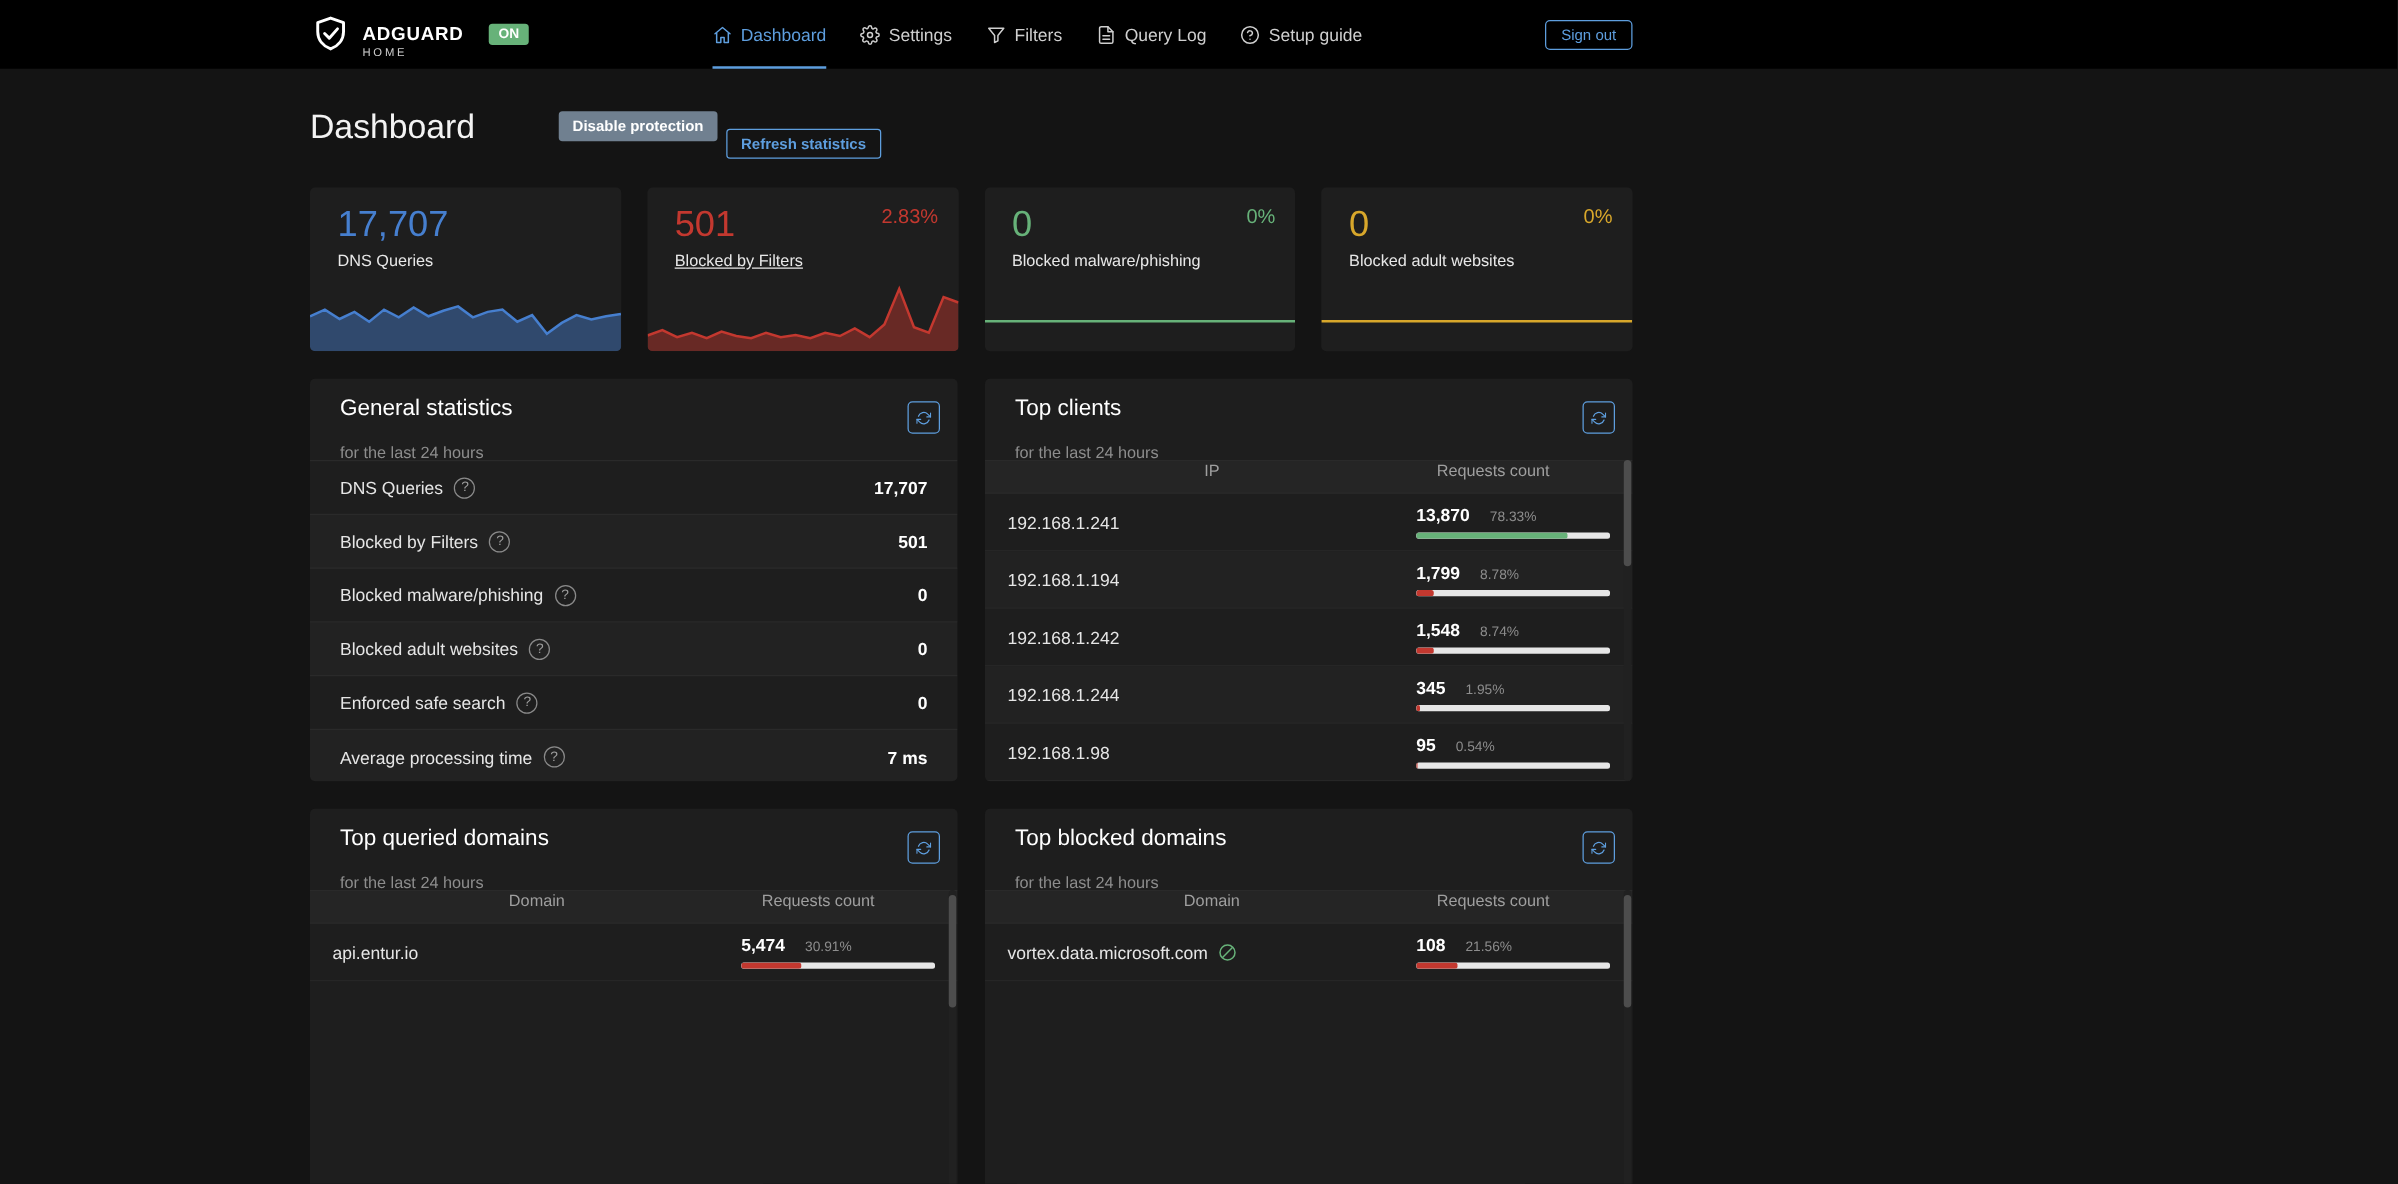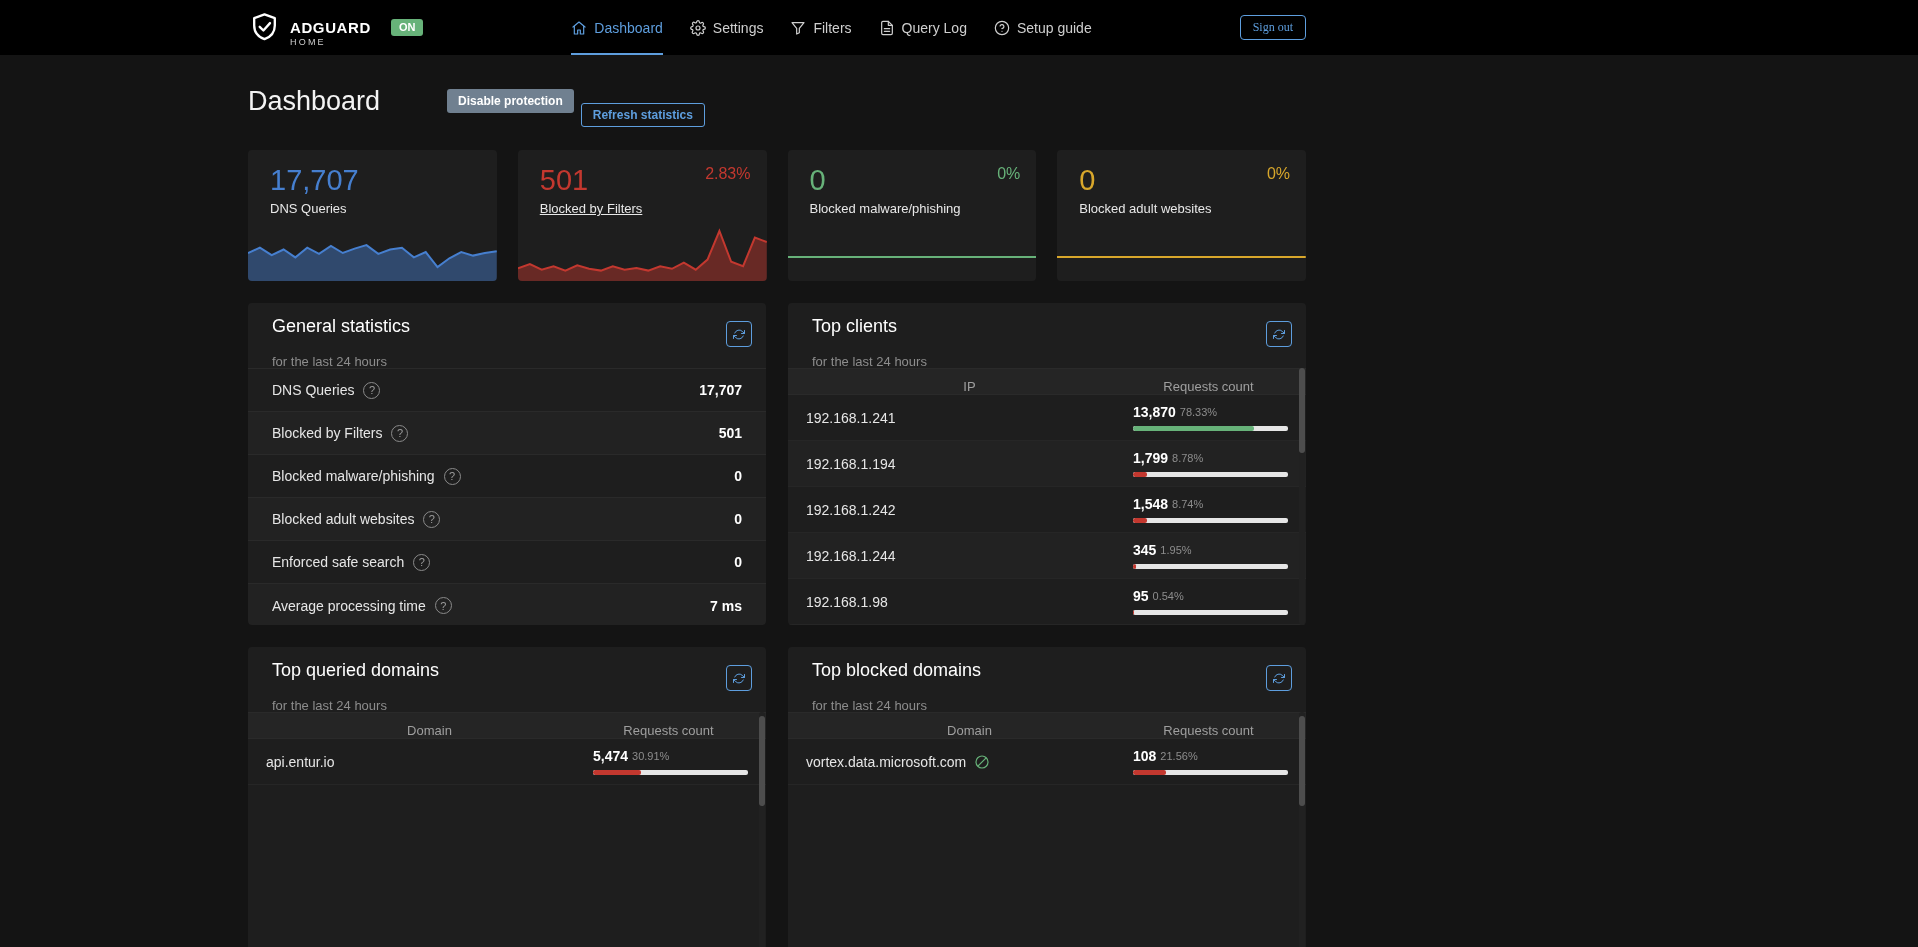--- a/index.html
+++ b/index.html
@@ -20,21 +20,21 @@
   .logo-svg { width: 33px; height: 37px; stroke: #fff; fill: none; stroke-width: 1.7; stroke-linecap: round; stroke-linejoin: round; }
   .brand-text { display: flex; flex-direction: column; line-height: 1; margin-top: 12px; }
   .brand-name { font-size: 15px; font-weight: 700; letter-spacing: .6px; color: #fff; }
   .brand-sub { font-size: 9px; letter-spacing: 2.2px; color: #cfcfcf; margin-top: 3px; }
   .on-badge { background: #67b279; color: #fff; font-size: 11px; font-weight: 700; padding: 3px 8px; border-radius: 3px; margin-left: 11px; line-height: 1; }
   .nav-items { flex: 1; display: flex; justify-content: center; gap: 27px; align-items: stretch; }
   .nav-item { display: flex; align-items: center; gap: 7px; font-size: 14px; color: #cfcfcf; cursor: pointer; border-bottom: 2px solid transparent; padding-top: 2px; }
   .nav-item.active { color: var(--accent); border-bottom-color: var(--accent); }
   .nv-ic { width: 16px; height: 16px; stroke: currentColor; fill: none; stroke-width: 1.8; stroke-linecap: round; stroke-linejoin: round; }
   .signout-wrap { display: flex; align-items: center; }
-  .signout { background: transparent; border: 1px solid var(--accent); color: var(--accent); font-size: 12px; padding: 4px 12px; border-radius: 4px; cursor: pointer; font-family: Liberation Serif, serif; }
+  .signout { background: transparent; border: 1px solid var(--accent); color: var(--accent); font-size: 12px; padding: 4px 12px; border-radius: 4px; cursor: pointer; font-family: Liberation Sans, sans-serif; }
 
   
   main { margin-left: 248px; width: 1058px; }
   .page-header { display: flex; align-items: center; margin: 20px 0 23px; }
   h1 { font-size: 27px; font-weight: 400; color: #f3f3f3; margin: 0 19px 0 0; line-height: 35px; }
   .btn-gray { background: #708090; border: none; color: #fff; font-size: 12px; font-weight: 600; padding: 5px 11px; border-radius: 3px; cursor: pointer; margin-right: 7px; font-family: inherit; margin-left: 48px; }
   .btn-outline { background: transparent; border: 1px solid var(--accent); color: var(--accent); font-size: 12px; font-weight: 600; padding: 4px 11px; border-radius: 3px; cursor: pointer; font-family: inherit; margin-top: 28px; }
 
   
   .stat-row { display: grid; grid-template-columns: repeat(4, 1fr); gap: 21px; margin-bottom: 22px; }
@@ -59,28 +59,28 @@
   
   .gs-table { border-top: 1px solid var(--line); }
   .gs-row { display: flex; justify-content: space-between; align-items: center; height: 43px; padding: 0 24px; border-bottom: 1px solid var(--line); }
   .gs-row:nth-child(even) { background: rgba(255,255,255,0.02); }
   .gs-row:last-child { border-bottom: none; }
   .gs-label { display: flex; align-items: center; gap: 9px; font-size: 14px; color: #e6e6e6; }
   .q-icon { width: 17px; height: 17px; border: 1px solid #8a8a8a; border-radius: 50%; color: #9c9c9c; font-size: 11px; display: flex; align-items: center; justify-content: center; cursor: pointer; flex: none; }
   .gs-value { font-size: 14px; font-weight: 700; color: #fff; }
 
   
-  .tbl-head { display: flex; align-items: flex-end; height: 27px; padding: 0 20px; border-top: 1px solid var(--line); border-bottom: 1px solid var(--line); background: rgba(255,255,255,0.035); font-size: 13px; color: #9f9f9f; }
+  .tbl-head { display: flex; align-items: flex-start; height: 27px; padding: 0 34px; border-top: 1px solid var(--line); border-bottom: 1px solid var(--line); background: rgba(255,255,255,0.035); font-size: 13px; color: #9f9f9f; }
   .tbl-head .c1 { flex: 1; text-align: center; }
   .tbl-head .c2 { width: 155px; text-align: center; }
   .t-row { display: flex; align-items: center; height: 46px; padding: 0 18px; border-bottom: 1px solid #262626; }
   .t-row:nth-child(even) { background: rgba(255,255,255,0.02); }
   .t-key { flex: 1; font-size: 14px; color: #e6e6e6; display: flex; align-items: center; gap: 8px; cursor: pointer; }
   .t-count { width: 155px; }
-  .count-line { display: flex; align-items: center; gap: 4px; }
+  .count-line { display: flex; align-items: flex-end; gap: 16px; }
   .count-line b { font-size: 14px; color: #fff; }
   .t-pct { font-size: 11px; color: #8d8d8d; }
   .bar { height: 5px; background: #e6e6e6; border-radius: 2px; margin-top: 6px; overflow: hidden; }
   .bar-fill { height: 100%; border-radius: 2px; width: 0; }
   .blk-ic { width: 16px; height: 16px; stroke: #67b279; fill: none; stroke-width: 1.8; flex: none; }
 
   
   .v-scroll { position: absolute; top: 65px; bottom: 0; right: 1px; width: 6px; background: #212121; border-radius: 3px; }
   .v-thumb { position: absolute; left: 0; width: 6px; background: #4d4d4d; border-radius: 3px; cursor: pointer; }
 </style>

